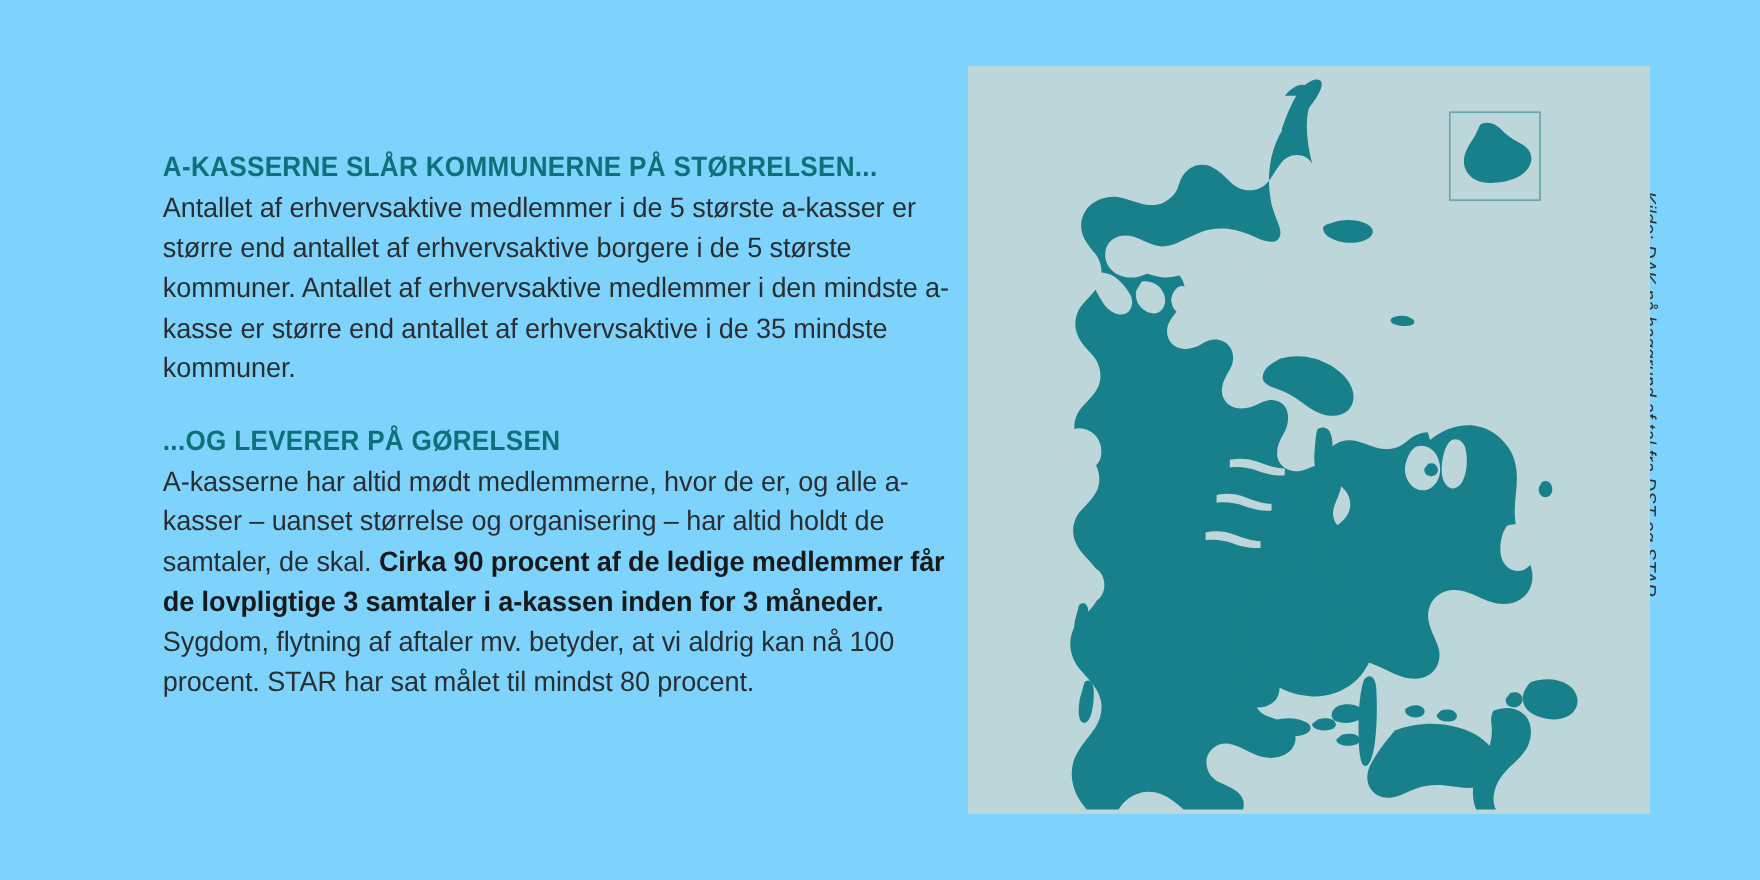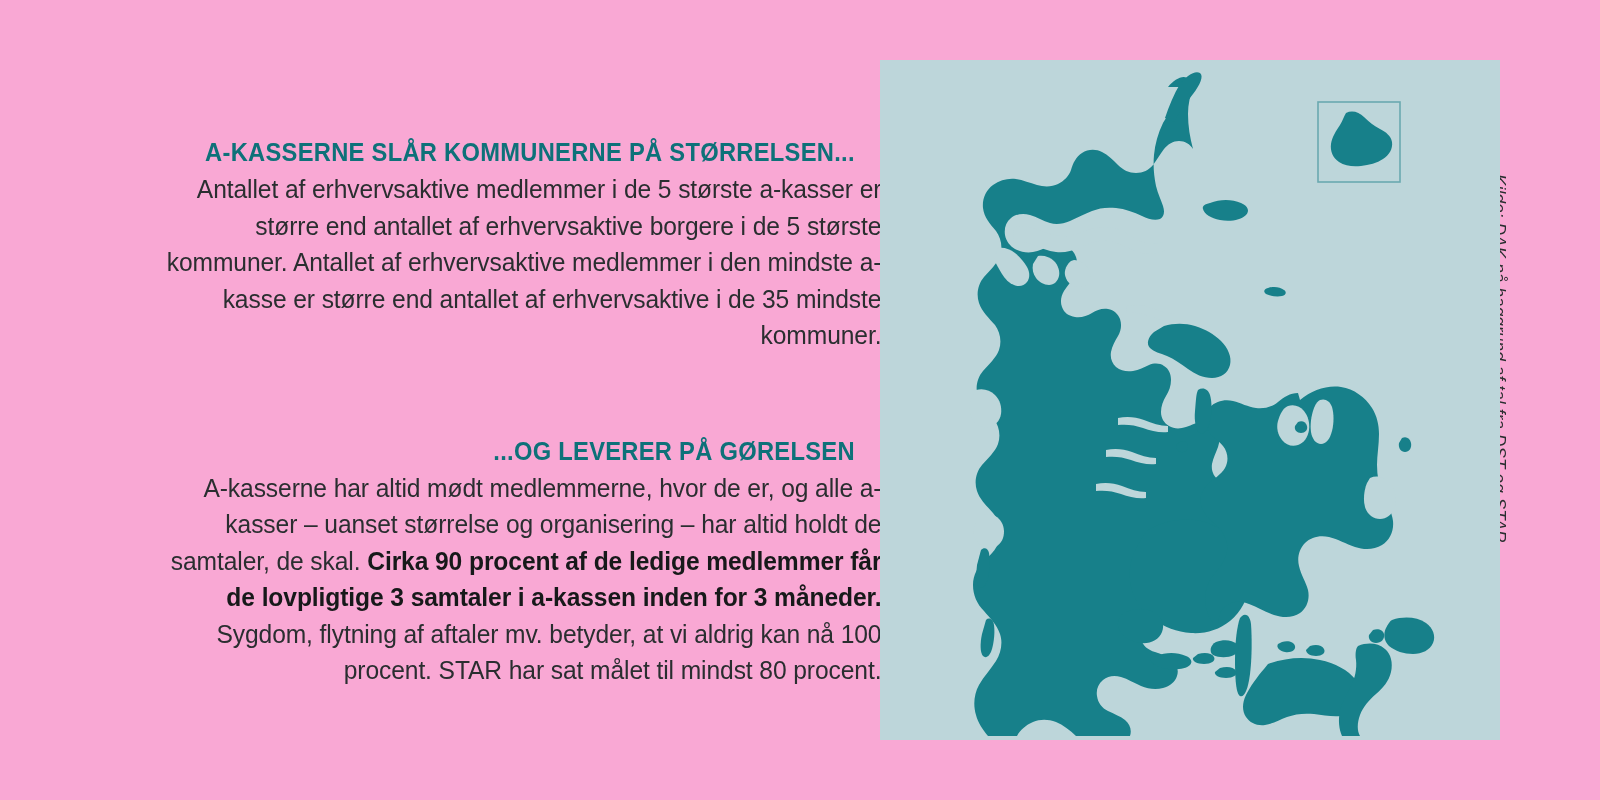--- a/index.html
+++ b/index.html
@@ -10,23 +10,22 @@
     width: 1600px;
     height: 800px;
     background: #bdd6da;
     font-family: "Liberation Sans", sans-serif;
     overflow: hidden;
   }
   #stage {
     position: relative;
     width: 1600px;
     height: 800px;
-    background: #f9a8d4;
+    background: #7dd3fc;
     overflow: hidden;
-    text-align: right;
   }
 
   
   .text-column {
     position: absolute;
     left: 148px;
     top: 138px;
     width: 760px;
   }
 
@@ -50,21 +49,21 @@
     margin: 0;
     letter-spacing: -0.1px;
     transform: scaleX(0.965);
     transform-origin: left top;
   }
   .block-body b {
     font-weight: bold;
     color: #17191a;
   }
 
-  .block-2 { margin-top: 83px; }
+  .block-2 { margin-top: 33px; }
 
   
   .source-caption {
     position: absolute;
     left: 1489px;
     top: 174px;
     color: #2a2e30;
     font-size: 17px;
     font-style: italic;
     letter-spacing: 0.2px;

